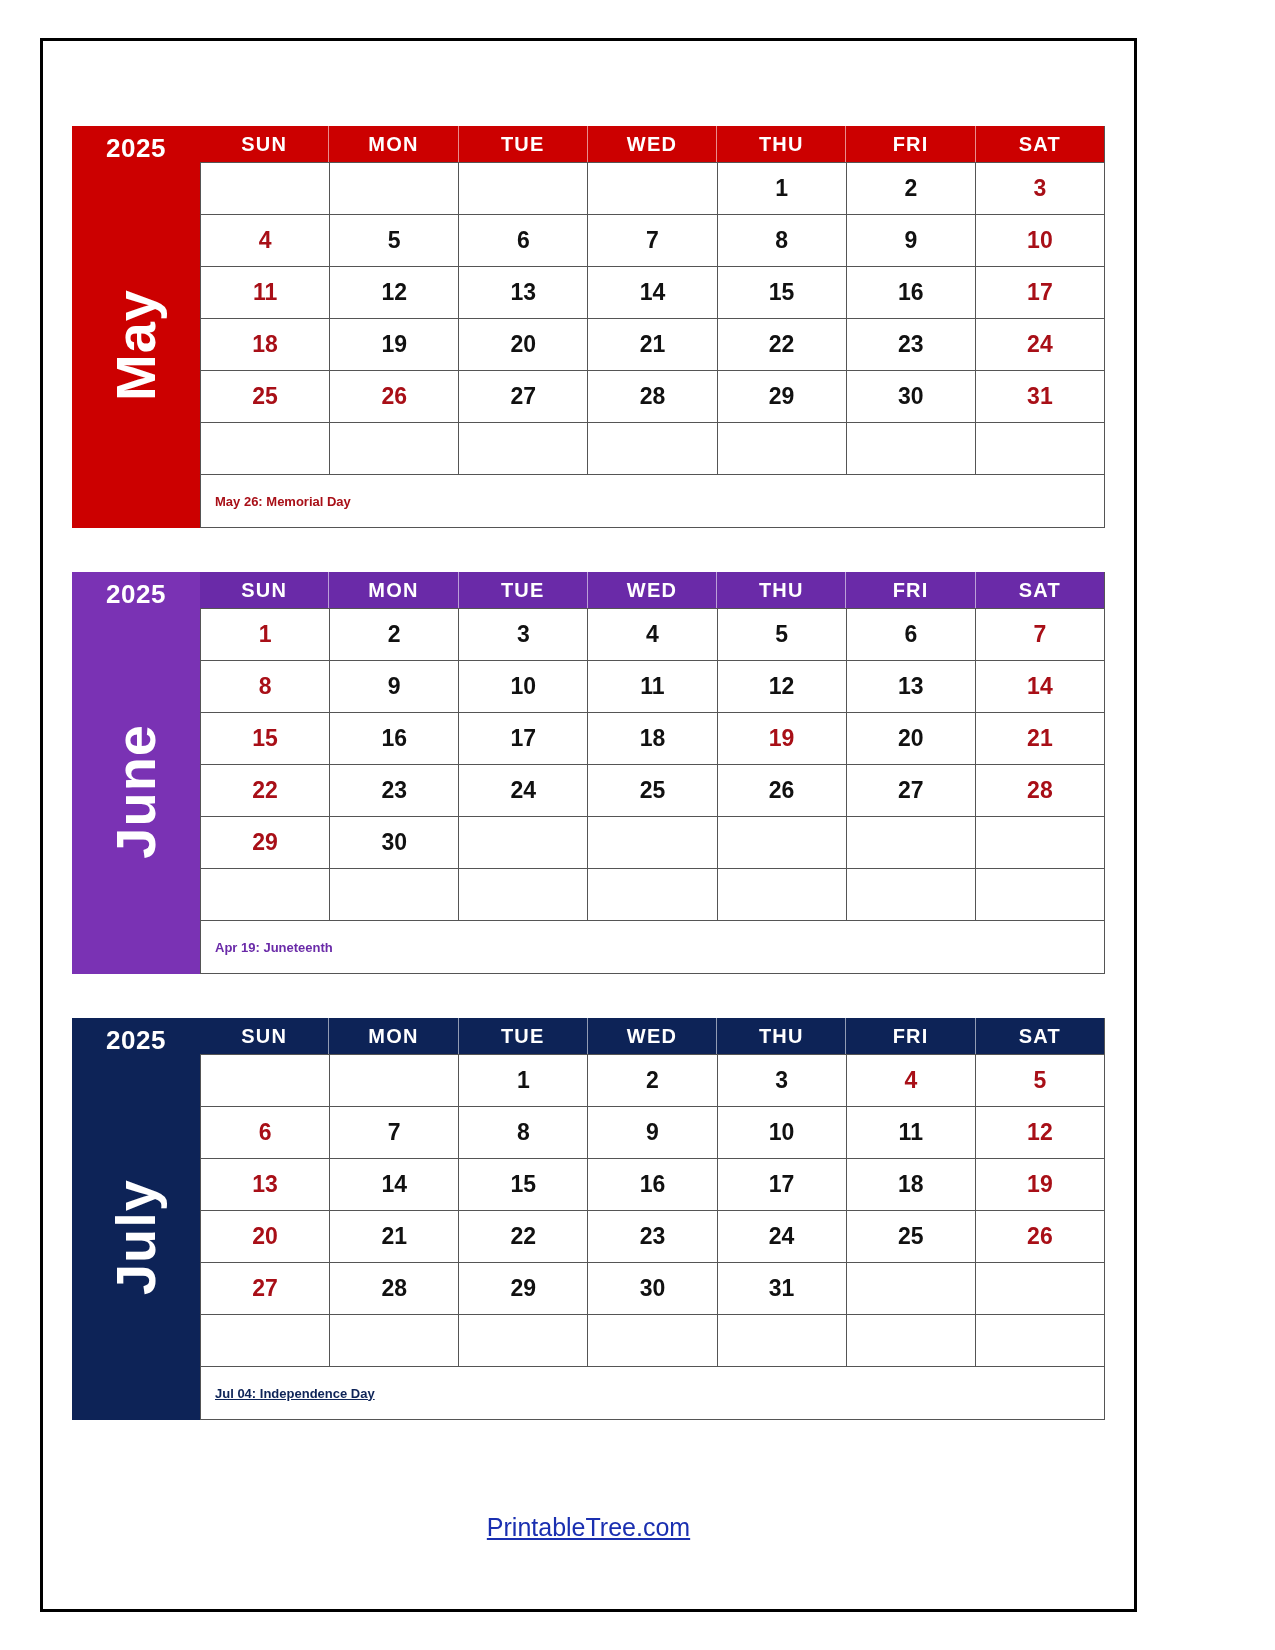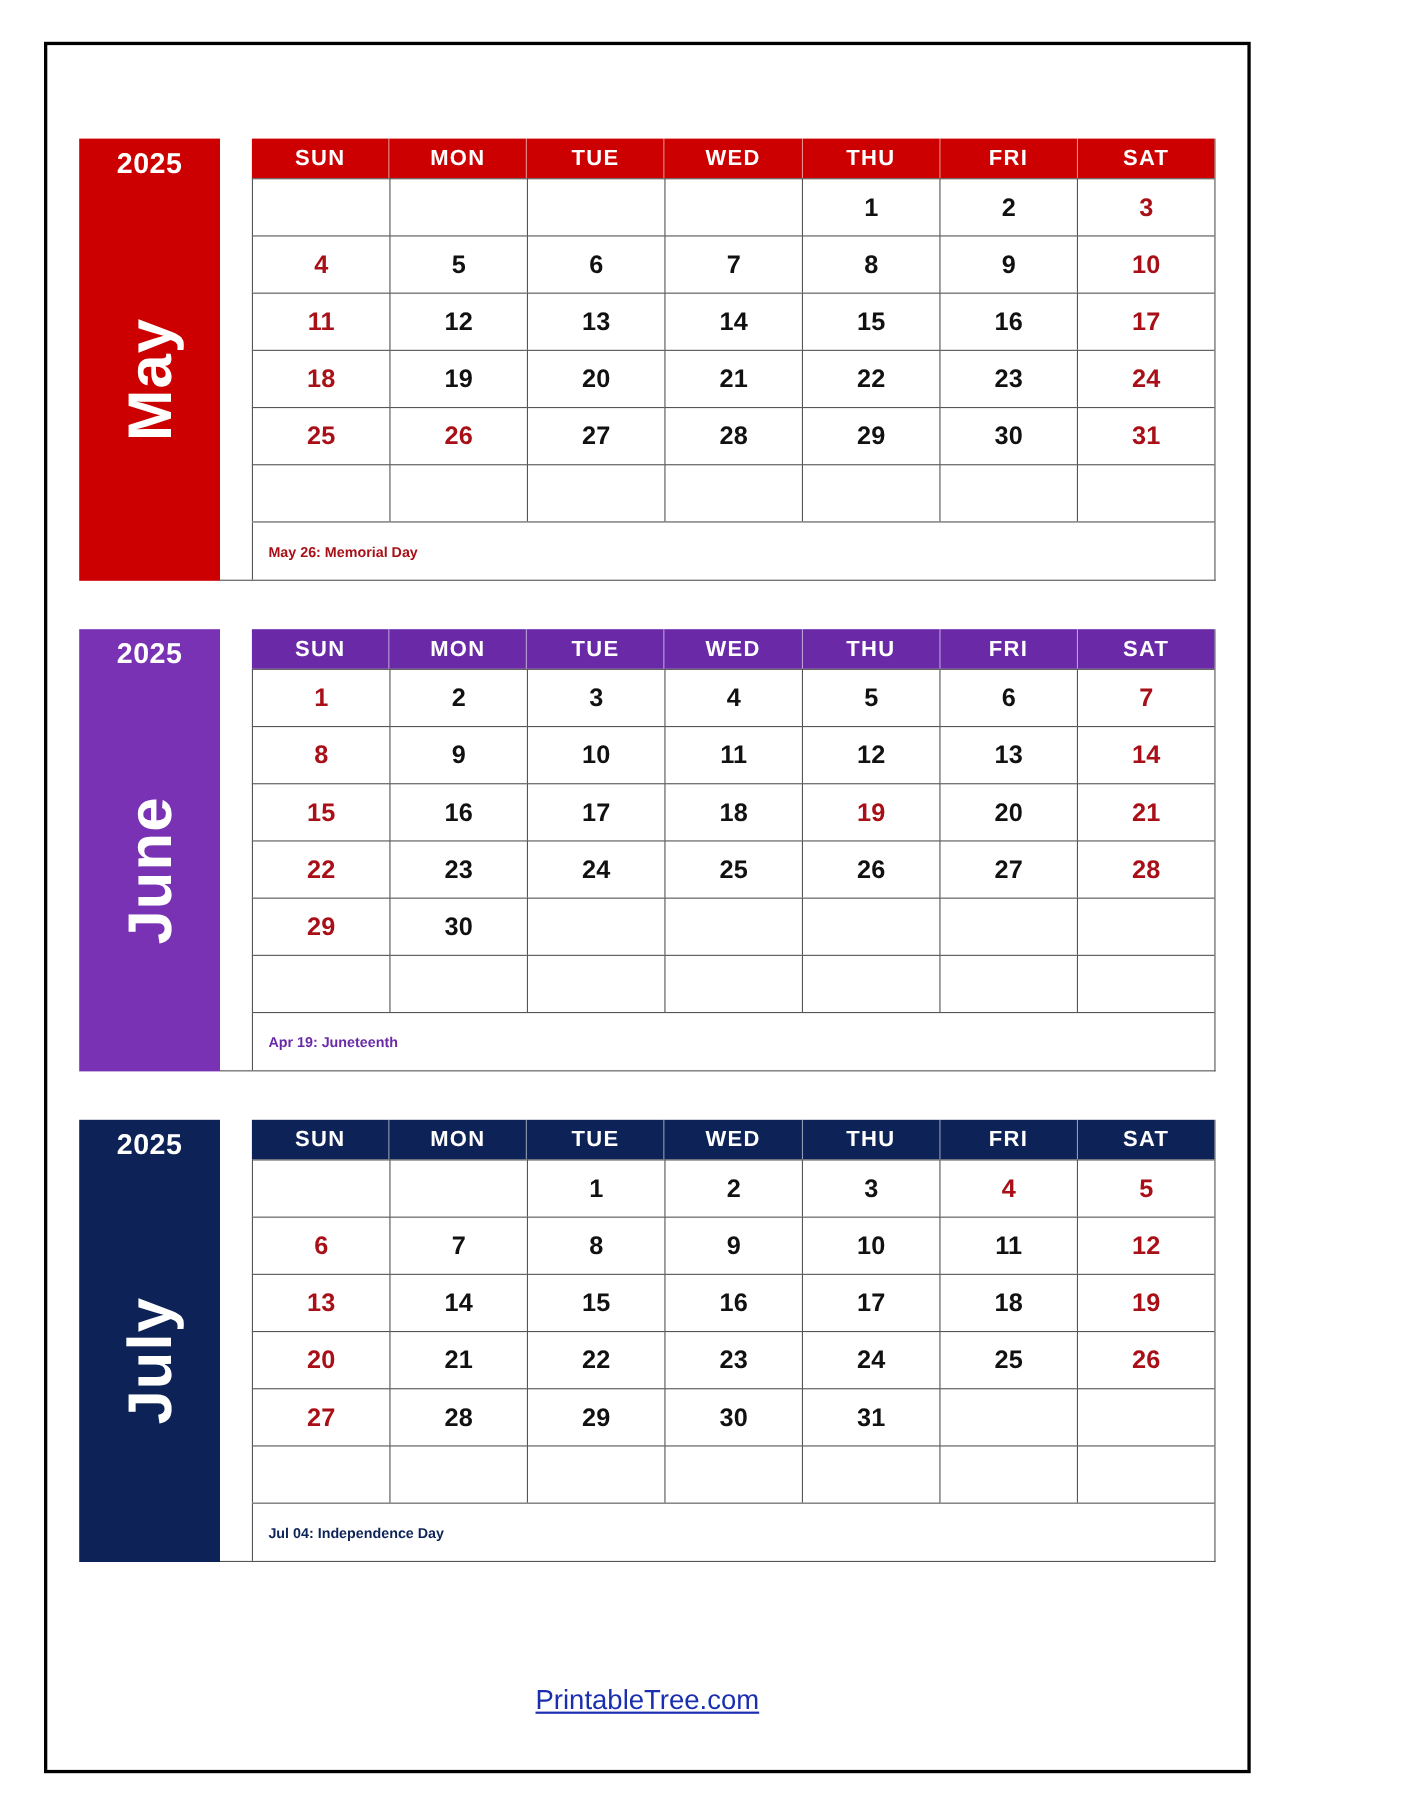--- a/index.html
+++ b/index.html
@@ -76,21 +76,20 @@
     color: #ffffff;
     letter-spacing: 1px;
     line-height: 1;
   }
 
   .grid {
     flex: 1 1 auto;
     border-right: 1.5px solid #555;
     border-bottom: 1.5px solid #555;
     box-sizing: border-box;
-    padding-left: 29px;
   }
   .row {
     display: flex;
   }
   .cell {
     flex: 1 1 0;
     border-left: 1.5px solid #555;
     box-sizing: border-box;
     height: 52px;
     display: flex;
@@ -146,21 +145,21 @@
   .theme-purple .notes-cell { color: #6a2aa8; }
 
   .theme-navy .month-spine { background: #0d2357; }
   .theme-navy .row-head { background: #0d2357; }
   .theme-navy .notes-cell { color: #0d2357; }
 
   .footer {
     position: absolute;
     left: 0;
     right: 0;
-    bottom: 89px;
+    bottom: 108px;
     text-align: center;
   }
   .footer a {
     font-size: 25px;
     color: #1a2fb0;
     text-decoration: underline;
     font-family: "Liberation Sans", sans-serif;
   }
 </style>
 </head>
@@ -386,21 +385,21 @@
           <div class="row row-days">
             <div class="cell weekend"></div>
             <div class="cell"></div>
             <div class="cell"></div>
             <div class="cell"></div>
             <div class="cell"></div>
             <div class="cell"></div>
             <div class="cell weekend"></div>
           </div>
           <div class="notes-row">
-            <div class="notes-cell" style="flex: 7 1 0px;">Jul 04: Independence Day</div>
+            <div class="notes-cell" style="flex: 7 1 0px; text-decoration: underline;">Jul 04: Independence Day</div>
           </div>
         </div>
       </div>
     </div>
   <div class="footer">
     <a href="#">PrintableTree.com</a>
   </div>
 </div>
 
 </body></html>

